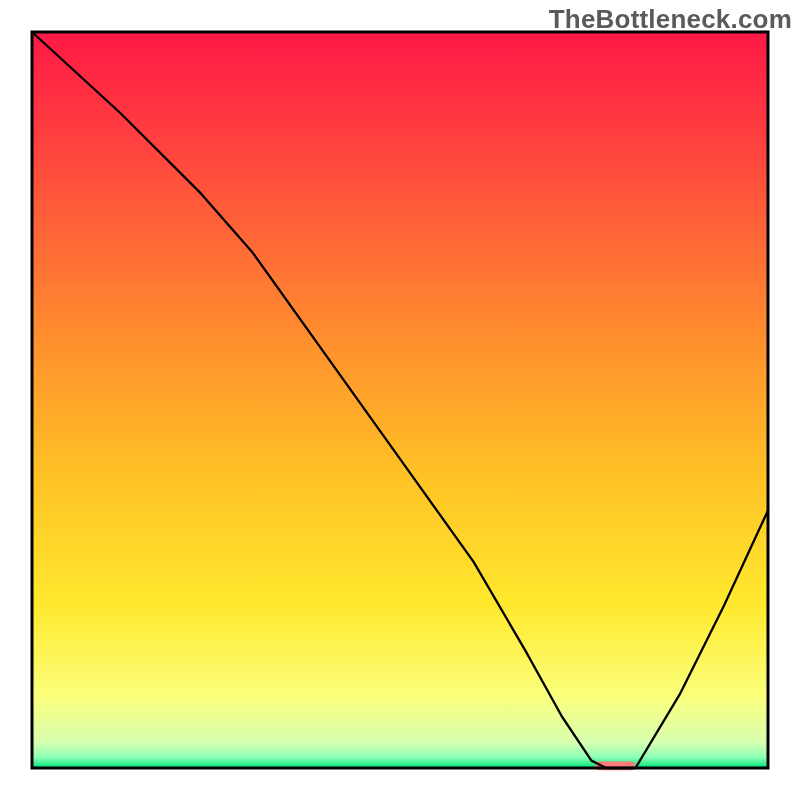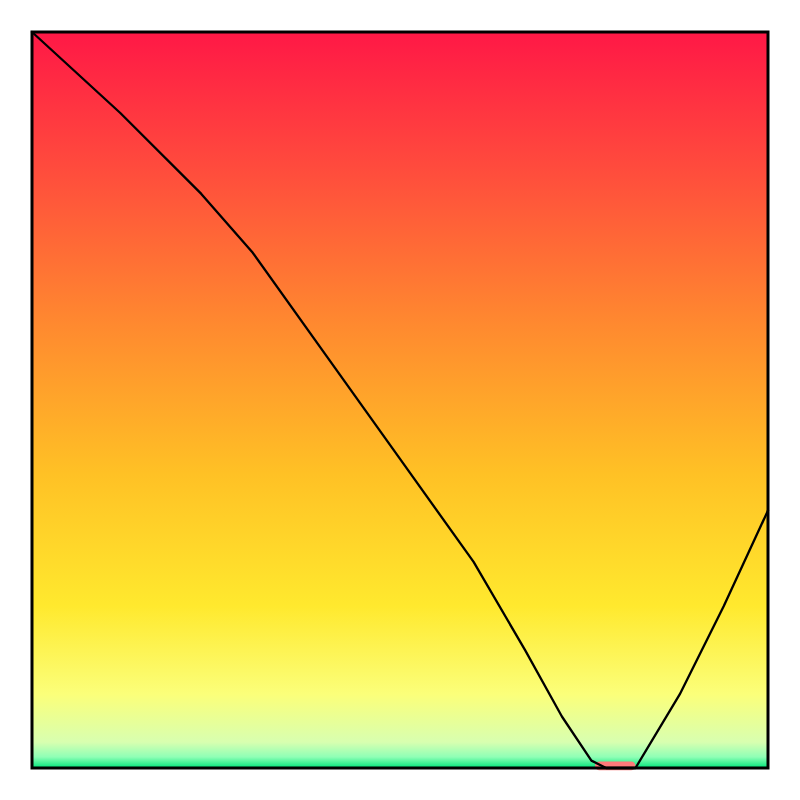--- a/index.html
+++ b/index.html
@@ -31,20 +31,21 @@
     top: 0;
     left: 0;
     width: 800px;
     height: 800px;
   }
 </style>
 </head>
 <body>
 
 <div class="canvas">
+  <div class="watermark">TheBottleneck.com</div>
 
   <svg class="plot" viewBox="0 0 800 800" preserveAspectRatio="none">
     <defs>
       <linearGradient id="bg-grad" x1="0" y1="0" x2="0" y2="1">
 
       <stop offset="0.00%" stop-color="#ff1846"></stop>
           <stop offset="18.00%" stop-color="#ff4a3d"></stop>
           <stop offset="40.00%" stop-color="#ff8a2f"></stop>
           <stop offset="60.00%" stop-color="#ffc125"></stop>
           <stop offset="78.00%" stop-color="#ffe92e"></stop>

